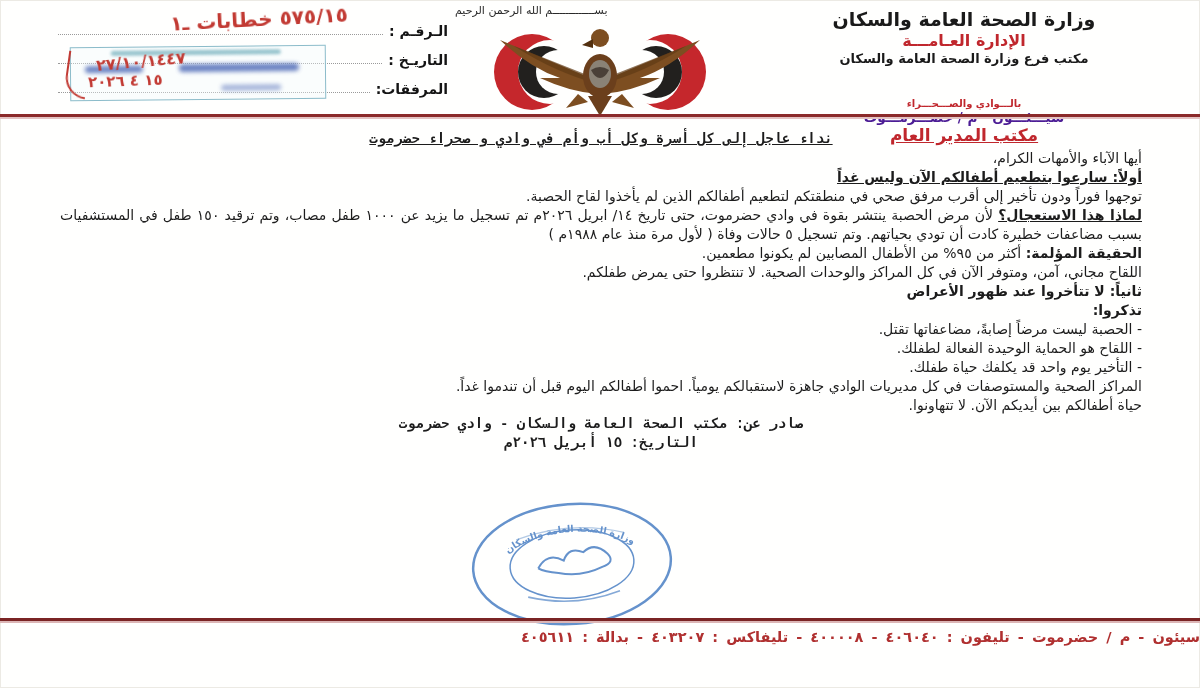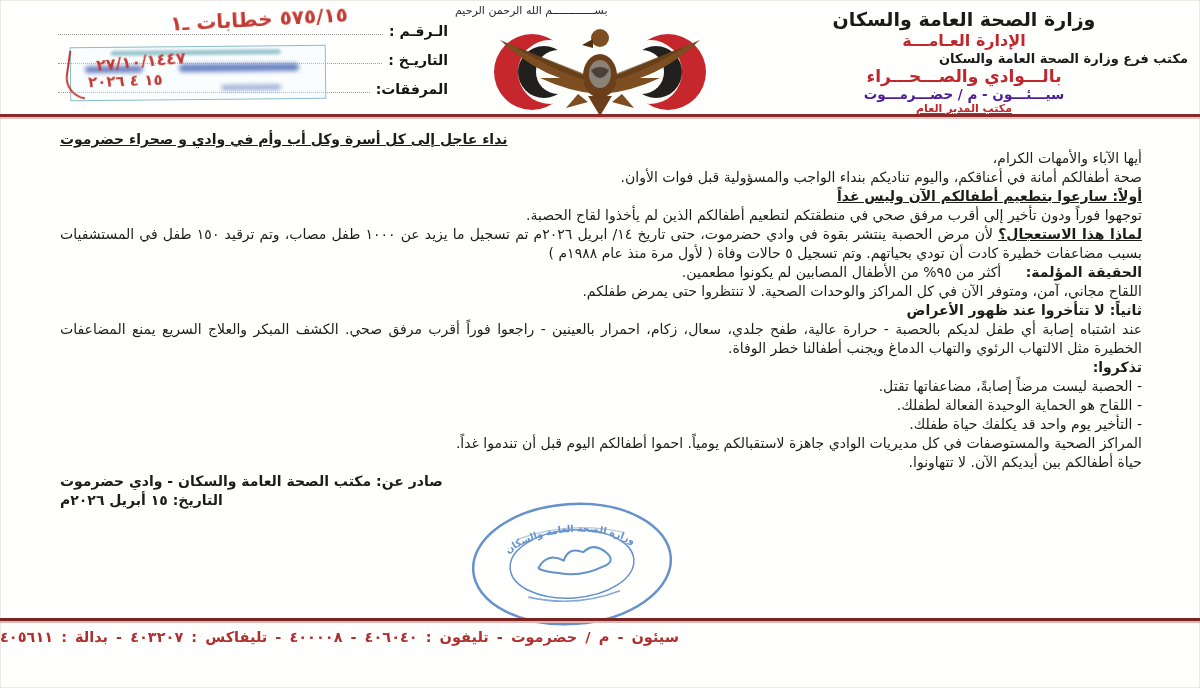--- a/index.html
+++ b/index.html
@@ -8,24 +8,24 @@
   }
   *{margin:0;padding:0;box-sizing:border-box;}
   html,body{width:1200px;height:688px;overflow:hidden;}
   body{background:#fdfdfb;font-family:"DejaVu Sans",sans-serif;color:var(--text_black,#1c1c1c);position:relative;}
   .page{position:absolute;inset:0;background:#fffffe;box-shadow:inset 0 0 0 1px #eceae4;}
 
   
   .hdr-ministry{position:absolute;top:8px;right:12px;width:448px;text-align:center;direction:rtl;}
   .hdr-ministry .l1{font-size:19px;font-weight:bold;color:#1a1a1a;}
   .hdr-ministry .l2{font-size:16px;font-weight:bold;color:var(--accent_red);margin-top:1px;}
-  .hdr-ministry .l3{font-size:13px;font-weight:bold;color:#1a1a1a;margin-top:1px;text-align:right;}
-  .hdr-ministry .l4{font-size:17px;font-weight:bold;color:var(--accent_red);}
+  .hdr-ministry .l3{font-size:13px;font-weight:bold;color:#1a1a1a;margin-top:1px;}
+  .hdr-ministry .l4{font-size:10px;font-weight:bold;color:var(--accent_red);margin-top:32px;}
   .hdr-ministry .l5{font-size:13.5px;font-weight:bold;color:#4c1d95;}
-  .hdr-ministry .l6{font-size:11px;font-weight:bold;color:var(--accent_red);text-decoration:underline;}
+  .hdr-ministry .l6{font-size:17px;font-weight:bold;color:var(--accent_red);text-decoration:underline;}
 
   .bismillah{position:absolute;top:4px;left:455px;width:290px;text-align:left;direction:rtl;
     font-size:11px;color:#2a2a2a;filter:blur(.3px);}
   .emblem{position:absolute;top:20px;left:470px;filter:blur(.35px);}
 
   .ref-rows{position:absolute;top:16px;left:52px;width:396px;direction:rtl;}
   .ref-row{display:flex;align-items:center;height:29px;}
   .ref-row .lbl{font-size:14px;font-weight:bold;color:#141414;white-space:nowrap;}
   .ref-row .leader{flex:1;border-bottom:1px dotted #9a9a9a;margin:0 6px;height:1px;transform:translateY(4px);}
 
@@ -42,34 +42,34 @@
   .recv-brace{position:absolute;top:52px;left:66px;width:22px;height:46px;border-left:2.5px solid #c23a33;
     border-bottom:2.5px solid #c23a33;border-radius:0 0 0 28px;transform:rotate(8deg);filter:blur(.3px);}
 
   .hdr-rule{position:absolute;top:114px;left:0;width:1200px;height:3px;background:var(--maroon);}
   .hdr-rule2{position:absolute;top:117px;left:0;width:1200px;height:2px;background:#e3c2c2;}
 
   
   .body-text{position:absolute;top:130px;right:58px;left:60px;direction:rtl;text-align:justify;
     font-size:14px;line-height:19px;color:var(--text_black);}
   .body-text p{margin:0;}
-  .t-center{text-align:left;}
-  .bold{font-weight:bold;margin-left:20px;}
+  .t-center{text-align:center;font-family:Liberation Mono, monospace;}
+  .bold{font-weight:bold;}
   .bu{font-weight:bold;text-decoration:underline;}
   .doc-title{font-weight:bold;text-decoration:underline;margin-bottom:3px;}
   .mt1{margin-top:1px}.mt2{margin-top:2px}.mt4{margin-top:4px}.mt5{margin-top:5px}
   .mt6{margin-top:6px}.mt8{margin-top:8px}
 
   
   .stamp{position:absolute;left:466px;top:498px;transform:rotate(-4deg);opacity:.85;mix-blend-mode:multiply;}
 
   
   .ftr-rule{position:absolute;top:618px;left:0;width:1200px;height:3px;background:#7a2424;}
   .ftr-rule2{position:absolute;top:621px;left:0;width:1200px;height:2px;background:#dcb6b6;}
-  .ftr-contact{position:absolute;top:629px;left:0;width:1200px;text-align:left;direction:rtl;
+  .ftr-contact{position:absolute;top:629px;left:0;width:1200px;text-align:right;direction:rtl;
     font-size:14.5px;font-weight:bold;color:var(--footer_red);word-spacing:3px;}
   .scan-strip{position:absolute;top:696px;left:0;width:1200px;height:28px;background:#f1efeb;border-top:1px solid #d8d3ca;}
   .watermark{position:absolute;top:12px;left:8px;font-size:9px;color:#b5b1a8;direction:rtl;filter:blur(.3px);}
 </style>
 </head>
 <body>
 
 <div class="page">
 
   <div class="hdr-ministry">
@@ -137,28 +137,26 @@
   <div class="recv-red1">٢٧/١٠/١٤٤٧</div>
   <div class="recv-red2">١٥ ٤ ٢٠٢٦</div>
   <div class="recv-brace"></div>
 
   <div class="hdr-rule"></div>
   <div class="hdr-rule2"></div>
 
   <div class="body-text">
     <p class="doc-title t-center">نداء عاجل إلى كل أسرة وكل أب وأم في وادي و صحراء حضرموت</p>
     <p class="mt4">أيها الآباء والأمهات الكرام،</p>
-    <p class="mt1">صحة أطفالكم أمانة في أعناقكم، واليوم تناديكم بنداء الواجب والمسؤولية قبل فوات الأوان.</p>
     <p class="bu mt6">أولاً: سارعوا بتطعيم أطفالكم الآن وليس غداً</p>
     <p class="mt5">توجهوا فوراً ودون تأخير إلى أقرب مرفق صحي في منطقتكم لتطعيم أطفالكم الذين لم يأخذوا لقاح الحصبة.</p>
     <p class="mt2"><span class="bu">لماذا هذا الاستعجال؟</span><span> لأن مرض الحصبة ينتشر بقوة في وادي حضرموت، حتى تاريخ ١٤/ ابريل ٢٠٢٦م تم تسجيل ما يزيد عن ١٠٠٠ طفل مصاب، وتم ترقيد ١٥٠ طفل في المستشفيات بسبب مضاعفات خطيرة كادت أن تودي بحياتهم. وتم تسجيل ٥ حالات وفاة ( لأول مرة منذ عام ١٩٨٨م )</span></p>
     <p><span class="bold">الحقيقة المؤلمة:</span><span> أكثر من ٩٥% من الأطفال المصابين لم يكونوا مطعمين.</span></p>
     <p>اللقاح مجاني، آمن، ومتوفر الآن في كل المراكز والوحدات الصحية. لا تنتظروا حتى يمرض طفلكم.</p>
     <p class="bold mt2">ثانياً: لا تتأخروا عند ظهور الأعراض</p>
-    <p class="mt2">عند اشتباه إصابة أي طفل لديكم بالحصبة - حرارة عالية، طفح جلدي، سعال، زكام، احمرار بالعينين - راجعوا فوراً أقرب مرفق صحي. الكشف المبكر والعلاج السريع يمنع المضاعفات الخطيرة مثل الالتهاب الرئوي والتهاب الدماغ ويجنب أطفالنا خطر الوفاة.</p>
     <p class="bold">تذكروا:</p>
     <p class="mt2">- الحصبة ليست مرضاً إصابةً، مضاعفاتها تقتل.</p>
     <p class="mt2">- اللقاح هو الحماية الوحيدة الفعالة لطفلك.</p>
     <p class="mt2">- التأخير يوم واحد قد يكلفك حياة طفلك.</p>
     <p>المراكز الصحية والمستوصفات في كل مديريات الوادي جاهزة لاستقبالكم يومياً. احموا أطفالكم اليوم قبل أن تندموا غداً.</p>
     <p class="mt2">حياة أطفالكم بين أيديكم الآن. لا تتهاونوا.</p>
     <p class="bold t-center mt8">صادر عن: مكتب الصحة العامة والسكان - وادي حضرموت</p>
     <p class="bold t-center mt4">التاريخ: ١٥ أبريل ٢٠٢٦م</p>
   </div>
 

